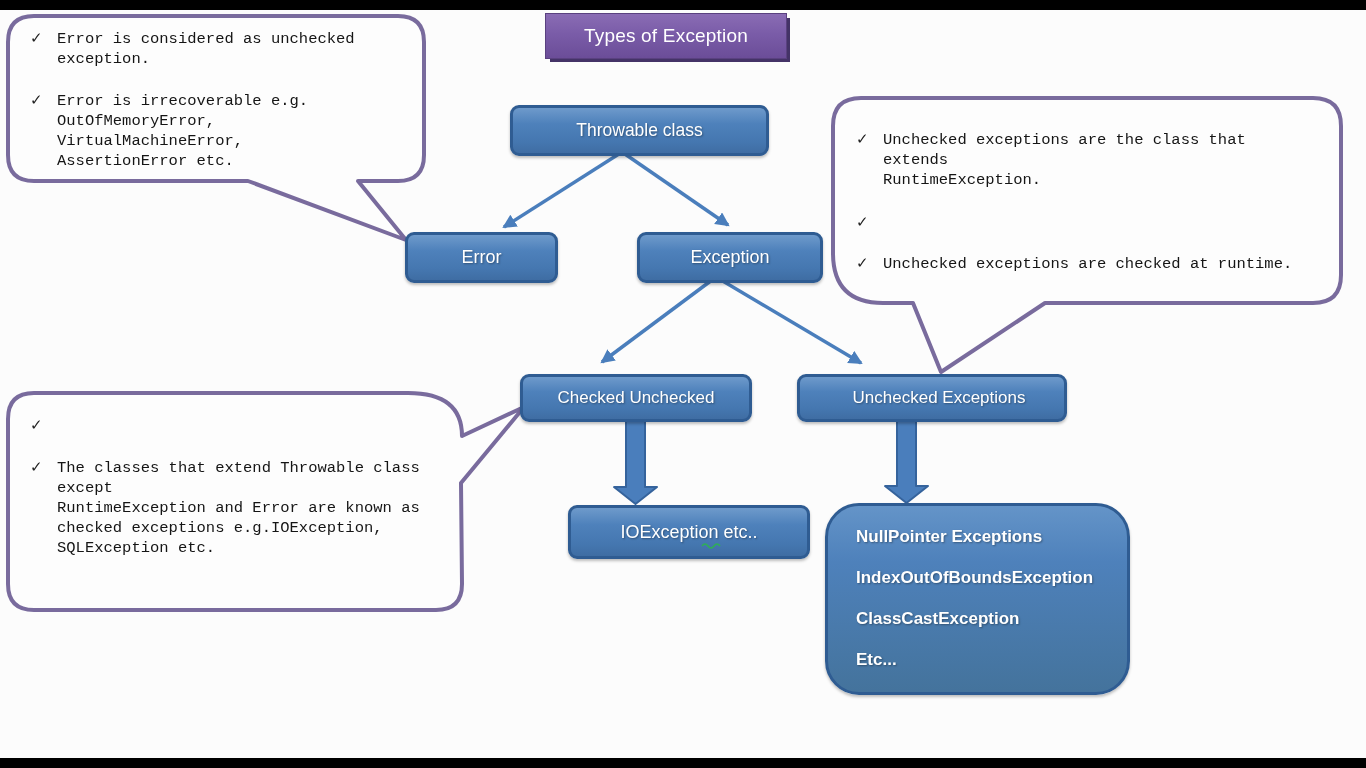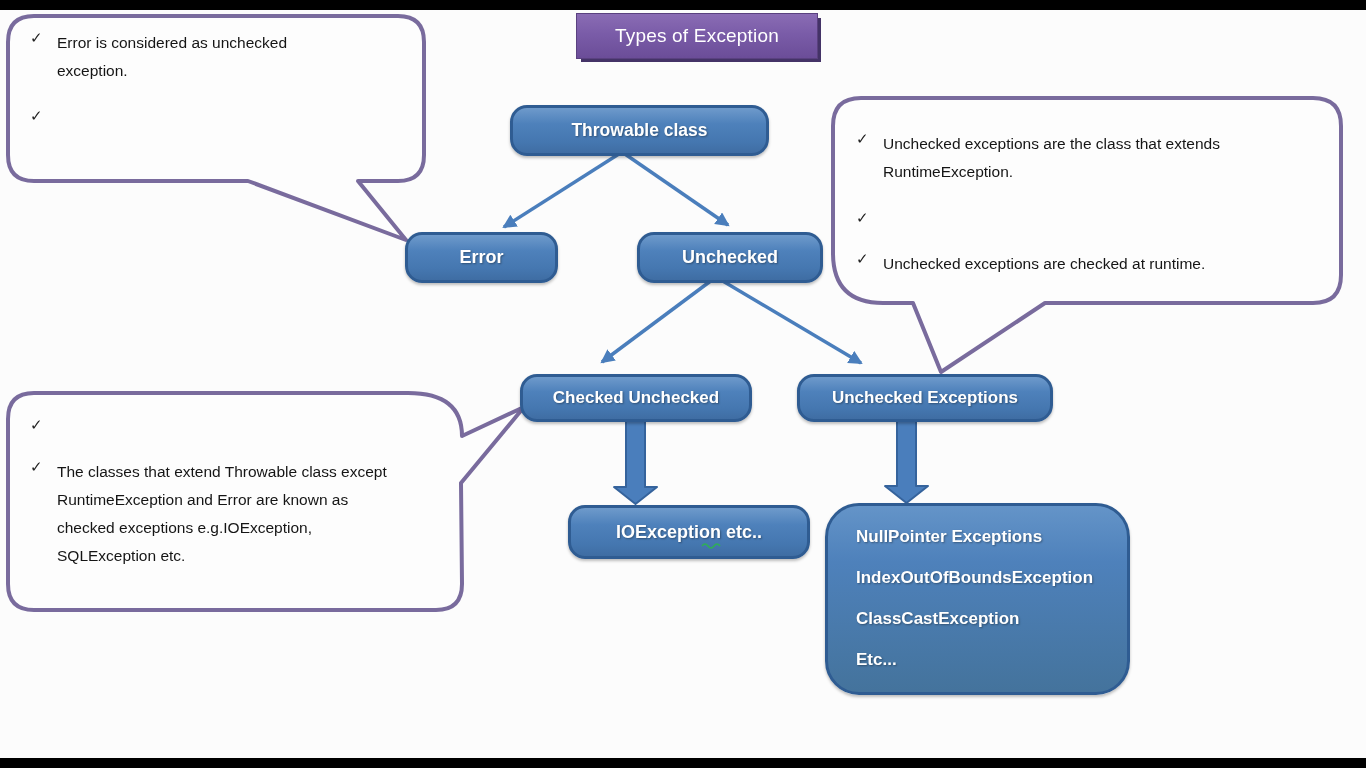--- a/index.html
+++ b/index.html
@@ -7,60 +7,60 @@
     position:relative;width:1366px;height:768px;overflow:hidden;
     background:#fcfcfc;font-family:"Liberation Sans",sans-serif;
   }
   .bar{position:absolute;left:0;width:1366px;background:#000;}
   .bar.top{top:0;height:10px;}
   .bar.bottom{top:758px;height:10px;}
   svg.layer{position:absolute;left:0;top:0;z-index:1;}
   .overlay{position:absolute;z-index:3;pointer-events:none;}
 
   .title-box{
-    position:absolute;left:576px;top:13px;width:240px;height:44px;z-index:2;
+    position:absolute;left:545px;top:13px;width:240px;height:44px;z-index:2;
     background:linear-gradient(180deg,#8a6cb4 0%,#7a5ca8 45%,#6b4d98 100%);
     border:1px solid #5a4180;box-shadow:4px 4px 0 -1px #443367;
     display:flex;align-items:center;justify-content:center;
     color:#fff;font-size:19px;letter-spacing:.2px;text-align:right;
   }
 
   .node{
     position:absolute;z-index:2;
     background:linear-gradient(180deg,#6e9acb 0%,#4e81bb 35%,#4577b0 75%,#3f6da3 100%);
-    border:3px solid #2f5c92;border-radius:17px;
+    border:3px solid #2f5c92;border-radius:9px;
     display:flex;align-items:center;justify-content:center;
-    color:#fff;font-weight:bold;font-size:17px;
+    color:#fff;font-weight:normal;font-size:17px;
     text-shadow:1px 1px 2px rgba(0,0,0,.35);
     box-shadow:0 2px 3px rgba(0,0,0,.25);
   }
   .node-throwable{left:510px;top:105px;width:253px;height:45px;font-size:17.5px;}
   .node-error{left:405px;top:232px;width:147px;height:45px;font-size:18px;}
   .node-exception{left:637px;top:232px;width:180px;height:45px;font-size:18px;}
   .node-checked{left:520px;top:374px;width:226px;height:42px;}
-  .node-unchecked{left:797px;top:374px;width:250px;height:42px;}
+  .node-unchecked{left:797px;top:374px;width:250px;height:42px;padding-left:14px;}
   .node-io{left:528px;top:505px;width:236px;height:48px;font-size:18px;margin-left:40px;}
 
   .node-examples{
     position:absolute;left:825px;top:503px;width:305px;height:192px;z-index:2;
     background:linear-gradient(180deg,#6494c8 0%,#4e81bb 30%,#44739c 100%);
     border:3px solid #2f5c92;border-radius:34px;
     display:flex;flex-direction:column;justify-content:space-around;
     padding:10px 24px 12px 28px;box-sizing:border-box;
     box-shadow:0 2px 3px rgba(0,0,0,.25);
   }
   .example-item{
     color:#fff;font-weight:bold;font-size:17px;
     text-shadow:1px 1px 2px rgba(0,0,0,.35);
   }
 
   .note{position:absolute;z-index:2;display:flex;flex-direction:column;color:#151515;}
   .note-item{display:flex;align-items:flex-start;}
   .note-check{width:27px;flex:none;font-size:15px;color:#222;}
-  .note-text{white-space:pre-line;font-size:15.5px;line-height:28px;}
+  .note-text{white-space:pre-line;font-size:15.5px;line-height:20px;font-family:Liberation Mono, monospace;}
   .note-error{left:30px;top:29px;width:340px;gap:22px;}
   .note-unchecked{left:856px;top:130px;width:462px;gap:23px;}
   .note-checked{left:30px;top:416px;width:400px;gap:24px;}
 </style>
 </head>
 <body>
 
 <div class="canvas">
 
   <svg class="layer" width="1366" height="768" viewBox="0 0 1366 768">
@@ -90,21 +90,21 @@
     <span>Types of Exception</span>
   </div>
 
   <div class="node node-throwable">
     <span>Throwable class</span>
   </div>
   <div class="node node-error">
     <span>Error</span>
   </div>
   <div class="node node-exception">
-    <span>Unchecked</span>
+    <span>Exception</span>
   </div>
   <div class="node node-checked">
     <span>Checked Unchecked</span>
   </div>
   <div class="node node-unchecked">
     <span>Unchecked Exceptions</span>
   </div>
   <div class="node node-io">
     <span>IOException etc..</span>
   </div>
@@ -117,20 +117,23 @@
   </div>
 
   <div class="note note-error">
     <div class="note-item">
       <span class="note-check">✓</span>
       <span class="note-text">Error is considered as unchecked
 exception.</span>
     </div>
     <div class="note-item">
       <span class="note-check">✓</span>
+      <span class="note-text">Error is irrecoverable e.g.
+OutOfMemoryError, VirtualMachineError,
+AssertionError etc.</span>
     </div>
   </div>
 
   <div class="note note-unchecked">
     <div class="note-item">
       <span class="note-check">✓</span>
       <span class="note-text">Unchecked exceptions are the class that extends
 RuntimeException.</span>
     </div>
     <div class="note-item">

